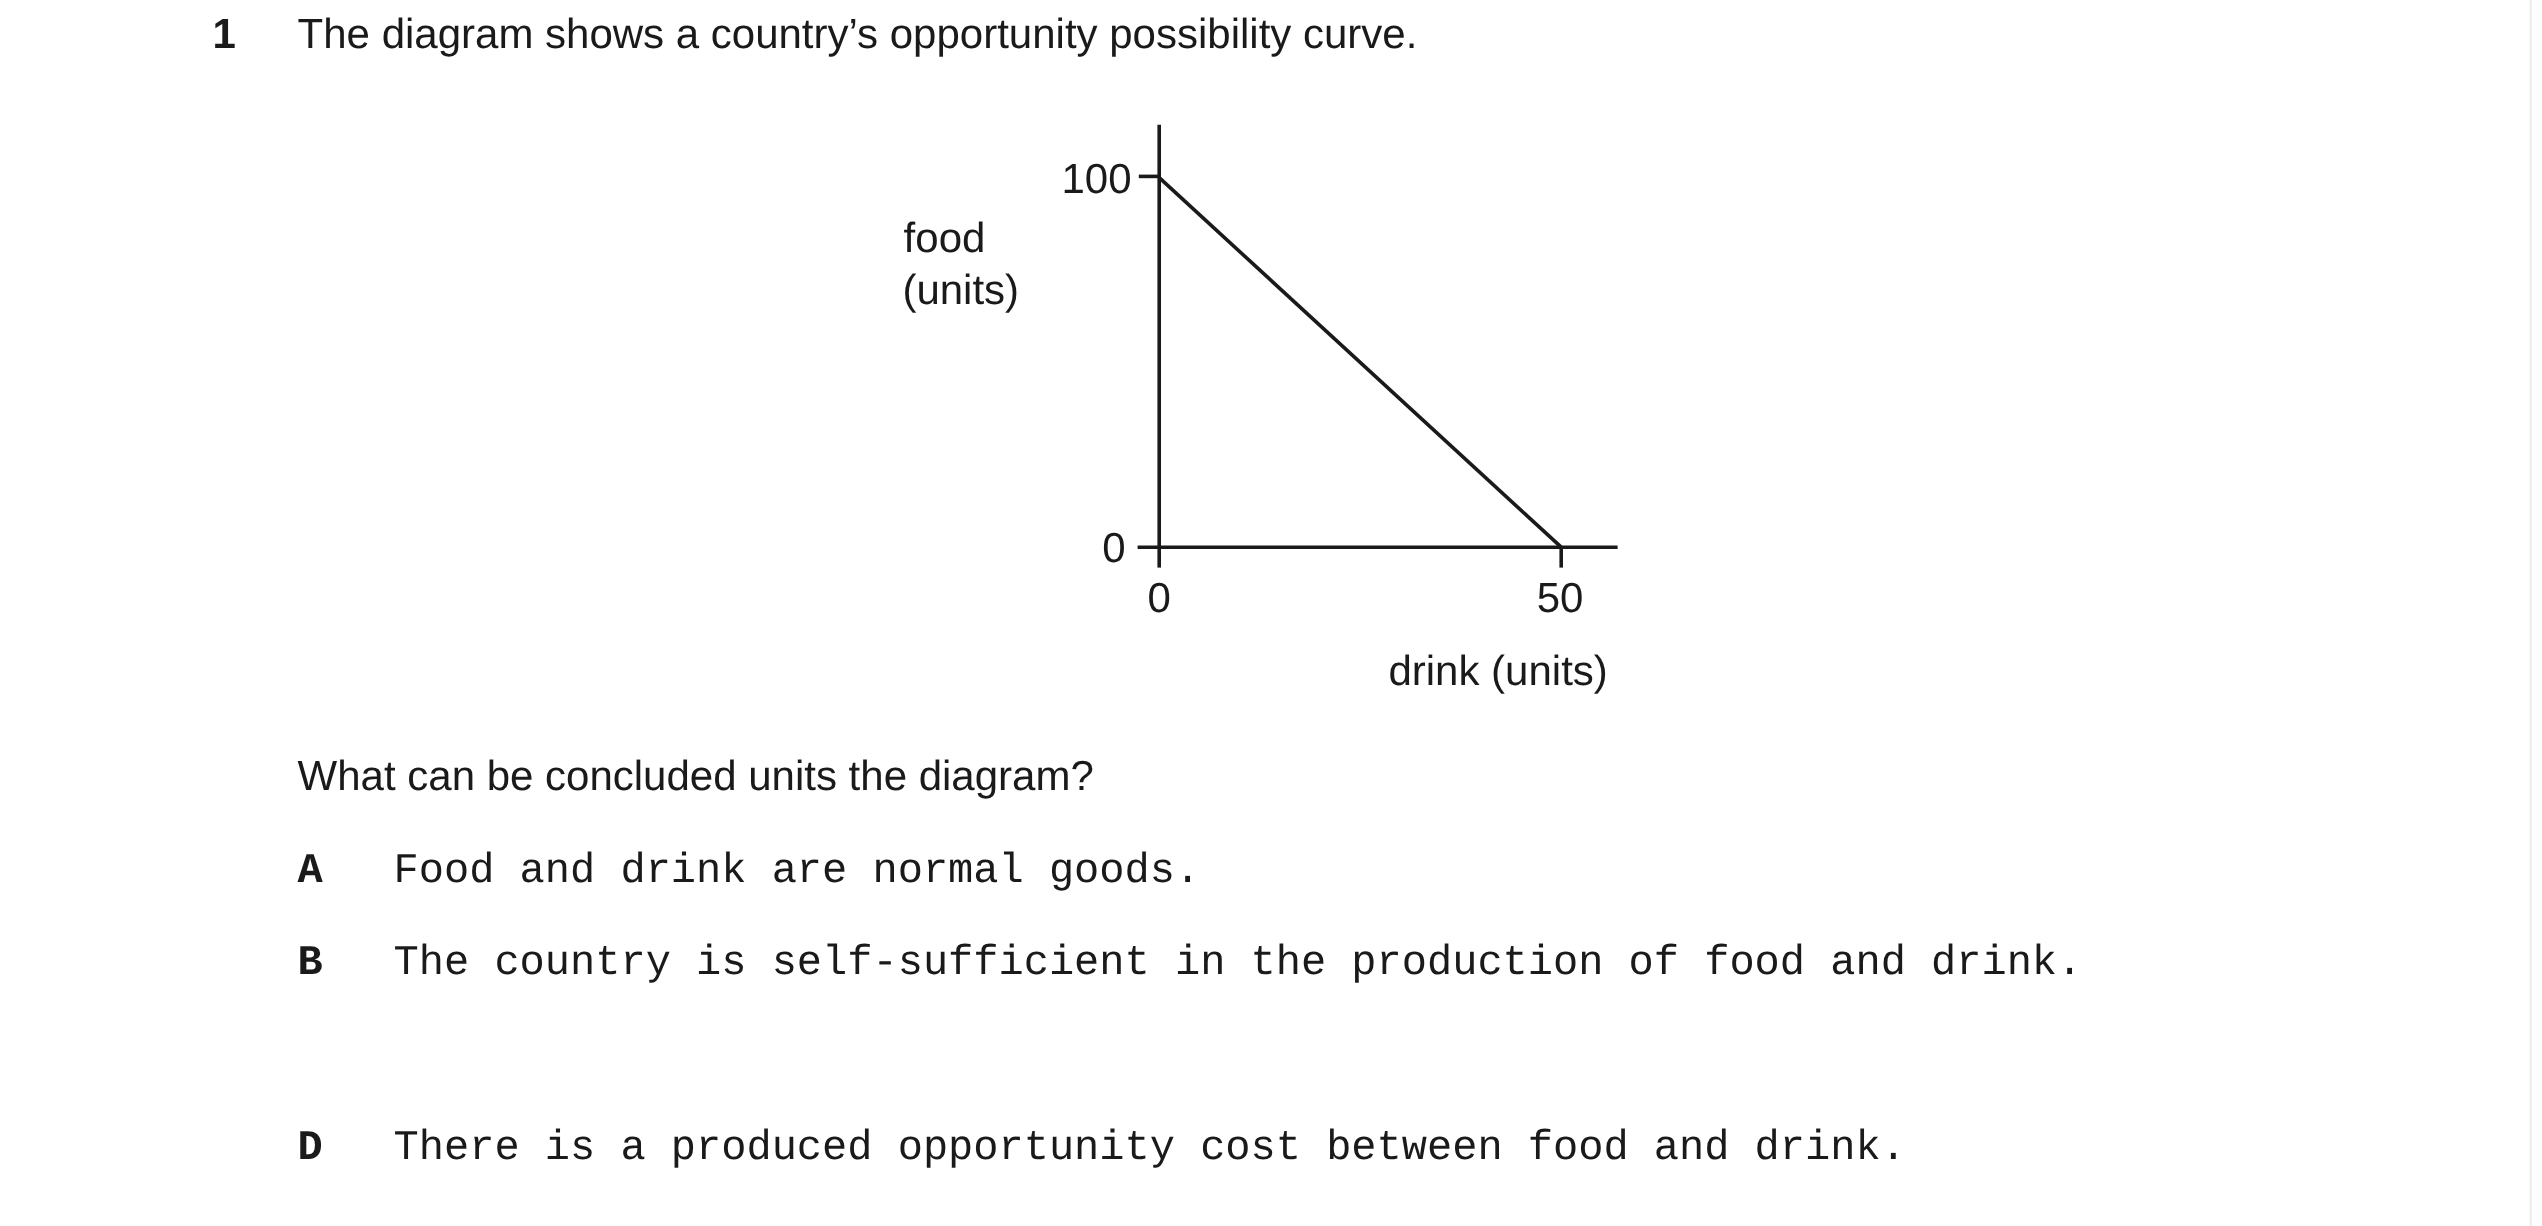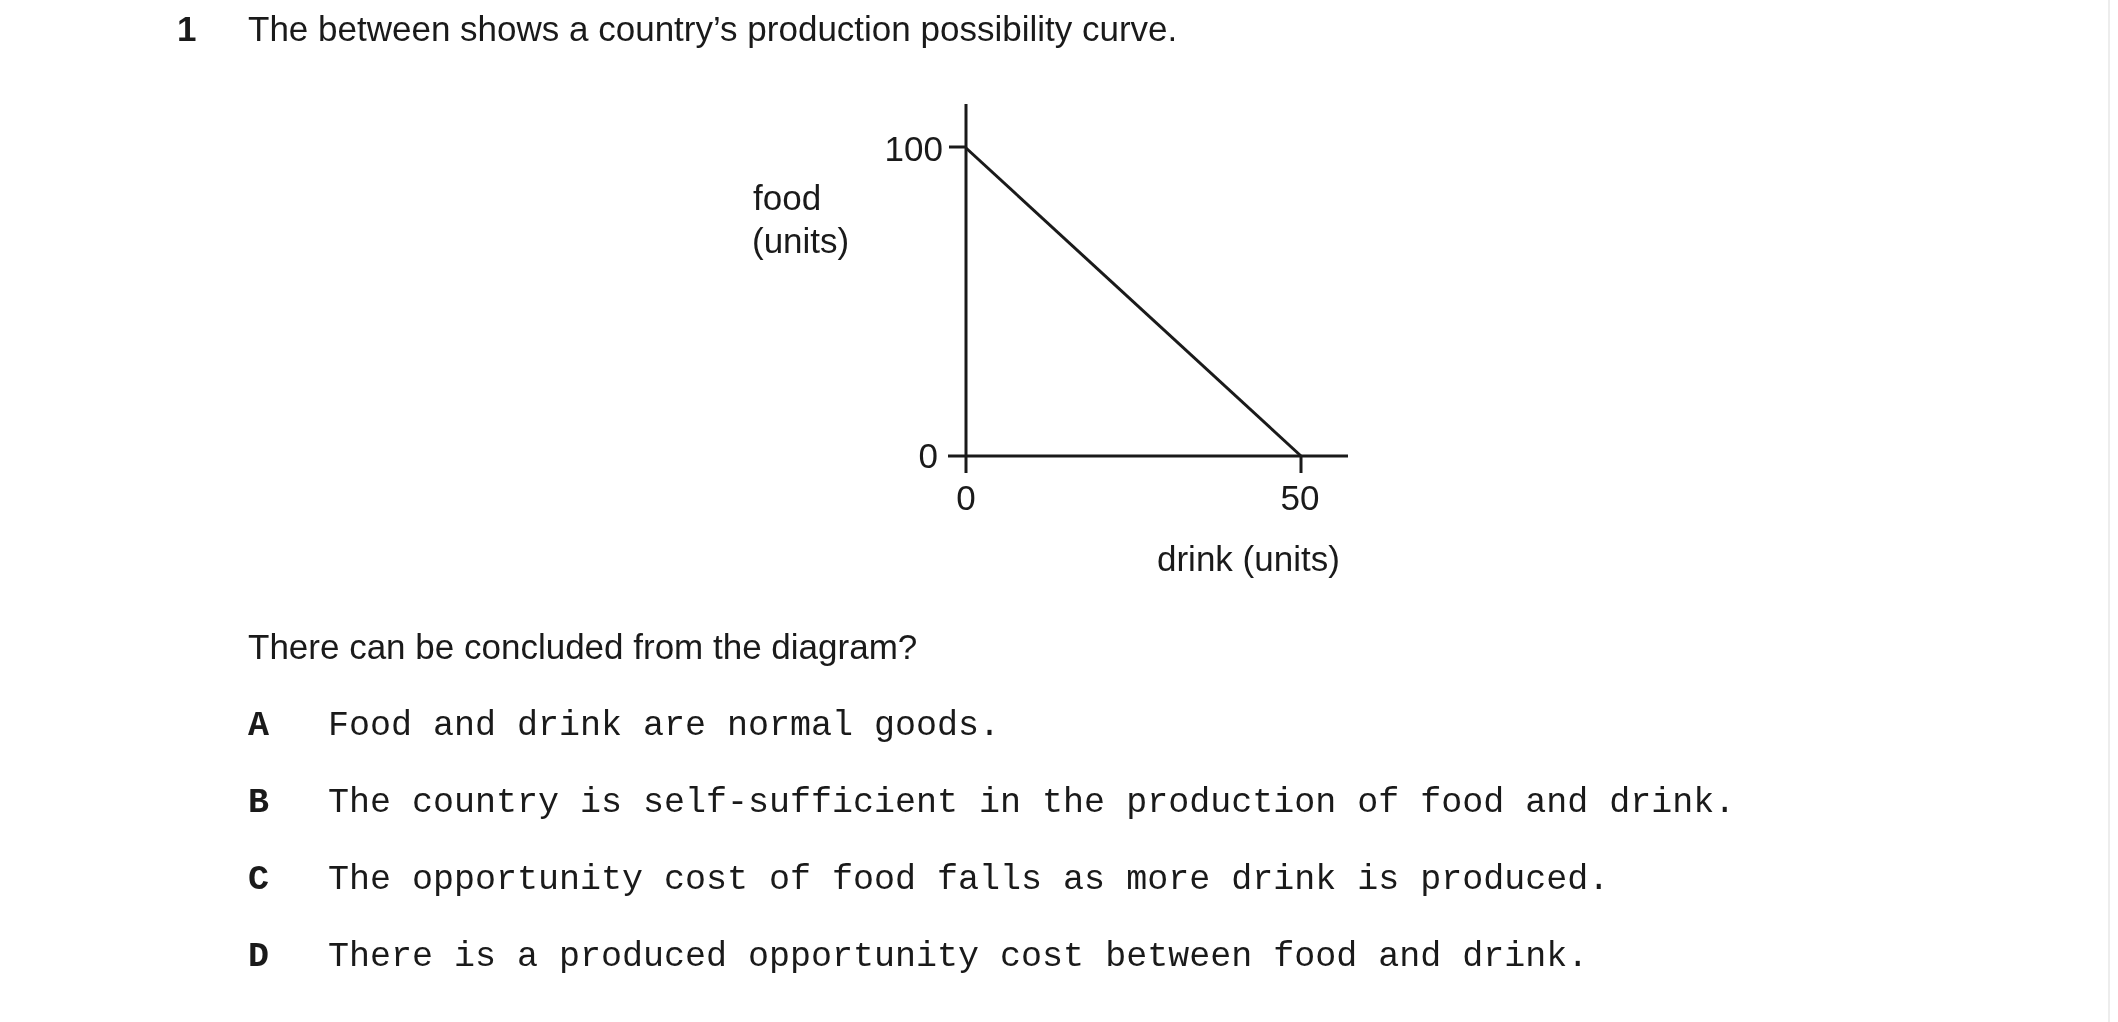--- a/index.html
+++ b/index.html
@@ -72,21 +72,21 @@
     background: #ededed;
   }
 </style>
 </head>
 <body>
 
 <div class="page">
 
   <div class="abs body-text bold question-number">1</div>
 
-  <div class="abs body-text question-prompt">The between shows a country’s production possibility curve.</div>
+  <div class="abs body-text question-prompt">The diagram shows a country’s opportunity possibility curve.</div>
 
   <svg class="abs diagram-svg" width="660" height="500" viewBox="0 0 660 500">
 
     <line x1="236" y1="9" x2="236" y2="362"></line>
 
     <line x1="218" y1="361" x2="618" y2="361"></line>
 
     <line x1="219" y1="52" x2="236" y2="52"></line>
 
     <line x1="236" y1="361" x2="236" y2="378"></line>
@@ -97,33 +97,30 @@
 
     <text x="213" y="66" text-anchor="end">100</text>
     <text x="208" y="373" text-anchor="end">0</text>
     <text x="236" y="415" text-anchor="middle">0</text>
     <text x="570" y="415" text-anchor="middle">50</text>
     <text x="23" y="115" text-anchor="start">food</text>
     <text x="22" y="158" text-anchor="start">(units)</text>
     <text x="427" y="476" text-anchor="start">drink (units)</text>
   </svg>
 
-  <div class="abs body-text question-stem">There can be concluded from the diagram?</div>
+  <div class="abs body-text question-stem">What can be concluded units the diagram?</div>
 
   <div class="abs body-text option-row" style="top:709px">
     <span class="option-letter">A</span><span>Food and drink are normal goods.</span>
   </div>
 
   <div class="abs body-text option-row" style="top:786px">
     <span class="option-letter">B</span><span>The country is self-sufficient in the production of food and drink.</span>
   </div>
 
-  <div class="abs body-text option-row" style="top:863px">
-    <span class="option-letter">C</span><span>The opportunity cost of food falls as more drink is produced.</span>
-  </div>
 
   <div class="abs body-text option-row" style="top:940px">
     <span class="option-letter">D</span><span>There is a produced opportunity cost between food and drink.</span>
   </div>
 
   <div class="abs right-edge"></div>
 
 </div>
 
 </body></html>

